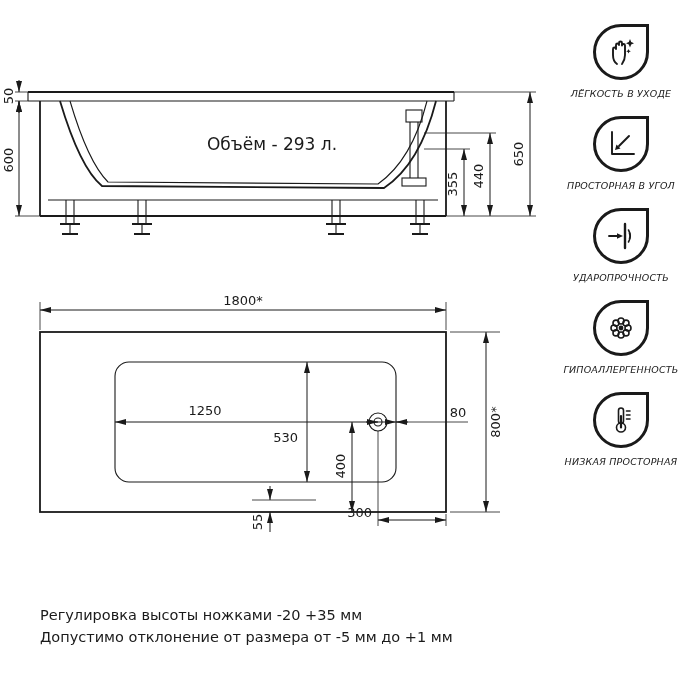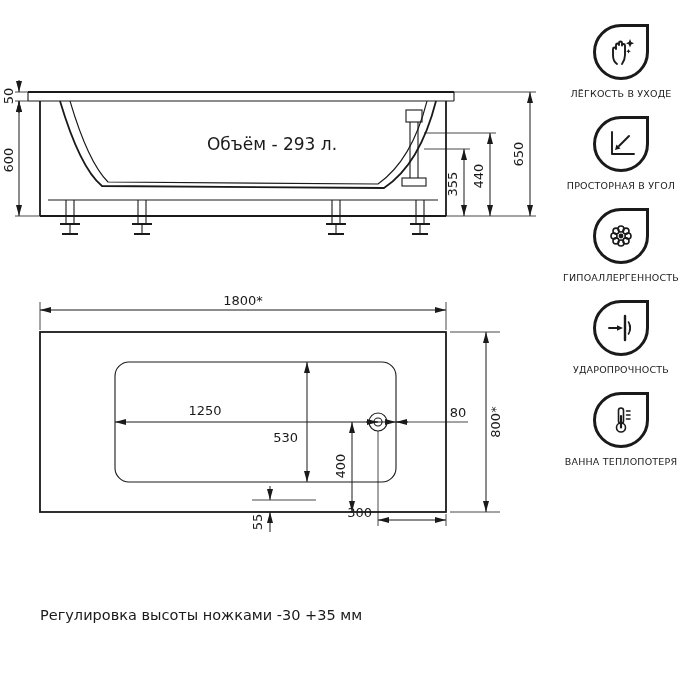--- a/index.html
+++ b/index.html
@@ -19,21 +19,21 @@
   svg text{font-family:"DejaVu Sans","Liberation Sans",sans-serif;fill:#1a1a1a;font-size:13px;}
   svg text.volume{font-size:17px;}
 
   
   .notes{position:absolute;left:40px;top:604px;font-size:14.5px;line-height:22px;}
 
   
   .features{
     position:absolute;right:4px;top:0;width:150px;height:700px;
     display:flex;flex-direction:column;align-items:center;
-    padding-top:24px;box-sizing:border-box;gap:17px;
+    padding-top:24px;box-sizing:border-box;gap:17px;font-style:italic;
   }
   .feature{display:flex;flex-direction:column;align-items:center;gap:8px;}
   .badge{
     width:56px;height:56px;border:3px solid #1a1a1a;
     border-radius:50% 0 50% 50%;
     display:flex;align-items:center;justify-content:center;box-sizing:border-box;
   }
   .feature-label{font-size:9.5px;letter-spacing:.2px;text-align:center;white-space:nowrap;}
 
   
@@ -134,21 +134,22 @@
       <text x="372" y="517" text-anchor="end">300</text>
 
       <path class="ln thin" d="M252,500 H316"></path>
       <path class="dimline" d="M270,486 V500" marker-end="url(#arw)"></path>
       <path class="dimline" d="M270,532 V512" marker-end="url(#arw)"></path>
       <text x="262" y="522" text-anchor="middle" transform="rotate(-90 262 522)">55</text>
     </g>
   </svg>
 
   <div class="notes">
-    <div>Регулировка высоты ножками -30 +35 мм</div>
+    <div>Регулировка высоты ножками -20 +35 мм</div>
+    <div>Допустимо отклонение от размера от -5 мм до +1 мм</div>
   </div>
 
   <aside class="features">
 
     <div class="feature">
       <div class="badge">
         <svg width="32" height="32" viewBox="0 0 32 32">
           <path class="ic" d="M12,28 C9,26 8,22 8,19 L8,13 Q8,11.5 9.5,11.5 Q11,11.5 11,13 L11,9 Q11,7.5 12.5,7.5 Q14,7.5 14,9 L14,7 Q14,5.5 15.5,5.5 Q17,5.5 17,7 L17,9.5 Q17,8 18.5,8 Q20,8 20,9.5 L20,19 Q20,24 17,28"></path>
           <path class="icf" d="M25,3 L26.2,6 L29,7.2 L26.2,8.4 L25,11.4 L23.8,8.4 L21,7.2 L23.8,6 Z"></path>
           <path class="icf" d="M23.5,13 L24.2,14.6 L25.8,15.3 L24.2,16 L23.5,17.6 L22.8,16 L21.2,15.3 L22.8,14.6 Z"></path>
@@ -160,59 +161,59 @@
 
     <div class="feature">
       <div class="badge">
         <svg width="32" height="32" viewBox="0 0 32 32">
           <path class="ic" d="M7,4 L7,26 L29,26"></path>
           <path class="ic" d="M24,8 L14,18"></path>
           <path class="icf" d="M10,22 L15.5,20.5 L11.5,16.5 Z"></path>
         </svg>
       </div>
       <div class="feature-label">ПРОСТОРНАЯ В УГОЛ</div>
+    </div>
+
+    <div class="feature">
+      <div class="badge">
+        <svg width="32" height="32" viewBox="0 0 32 32">
+          <path class="ic" d="M20,4 L20,28" style="stroke-width:2.4"></path>
+          <path class="ic" d="M4,16 L12,16"></path>
+          <path class="icf" d="M18,16 L12,13.2 L12,18.8 Z"></path>
+          <path class="ic ict" d="M23.5,10 Q27,16 23.5,22"></path>
+          <path class="ic ict" d="M24.5,13.5 Q26,16 24.5,18.5"></path>
+        </svg>
+      </div>
+      <div class="feature-label">УДАРОПРОЧНОСТЬ</div>
     </div>
 
     <div class="feature">
       <div class="badge">
         <svg width="32" height="32" viewBox="0 0 32 32">
           <circle class="ic ict" cx="16" cy="9" r="3"></circle>
           <circle class="ic ict" cx="21" cy="11.1" r="3"></circle>
           <circle class="ic ict" cx="23" cy="16" r="3"></circle>
           <circle class="ic ict" cx="21" cy="20.9" r="3"></circle>
           <circle class="ic ict" cx="16" cy="23" r="3"></circle>
           <circle class="ic ict" cx="11" cy="20.9" r="3"></circle>
           <circle class="ic ict" cx="9" cy="16" r="3"></circle>
           <circle class="ic ict" cx="11" cy="11.1" r="3"></circle>
           <circle class="icf" cx="16" cy="16" r="2.4"></circle>
         </svg>
       </div>
       <div class="feature-label">ГИПОАЛЛЕРГЕННОСТЬ</div>
     </div>
 
-    <div class="feature">
-      <div class="badge">
-        <svg width="32" height="32" viewBox="0 0 32 32">
-          <path class="ic" d="M20,4 L20,28" style="stroke-width:2.4"></path>
-          <path class="ic" d="M4,16 L12,16"></path>
-          <path class="icf" d="M18,16 L12,13.2 L12,18.8 Z"></path>
-          <path class="ic ict" d="M23.5,10 Q27,16 23.5,22"></path>
-          <path class="ic ict" d="M24.5,13.5 Q26,16 24.5,18.5"></path>
-        </svg>
-      </div>
-      <div class="feature-label">УДАРОПРОЧНОСТЬ</div>
-    </div>
-
 
     <div class="feature">
       <div class="badge">
         <svg width="32" height="32" viewBox="0 0 32 32">
           <rect class="ic ict" x="13.5" y="4" width="5" height="15.5" rx="2.5"></rect>
           <circle class="ic ict" cx="16" cy="23.5" r="4.5"></circle>
           <path class="ic" d="M16,12 L16,23.5" style="stroke-width:2.2"></path>
           <path class="ic ict" d="M21.5,7 H25 M21.5,11 H25 M21.5,15 H25"></path>
         </svg>
       </div>
-      <div class="feature-label">ВАННА ТЕПЛОПОТЕРЯ</div>
+      <div class="feature-label">НИЗКАЯ ПРОСТОРНАЯ</div>
     </div>
 
   </aside>
 </div>
 
 </body></html>

